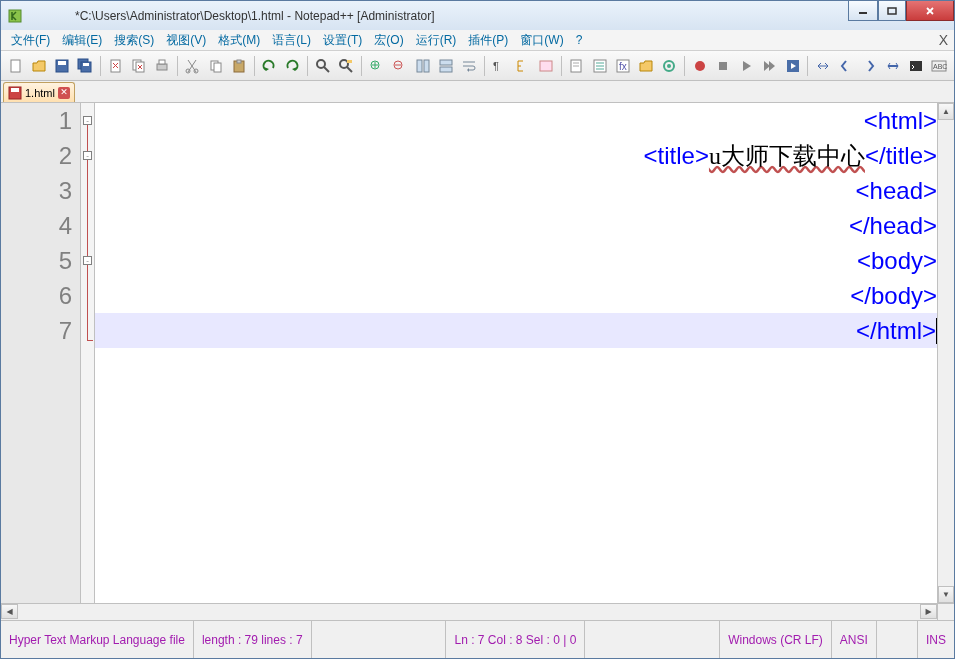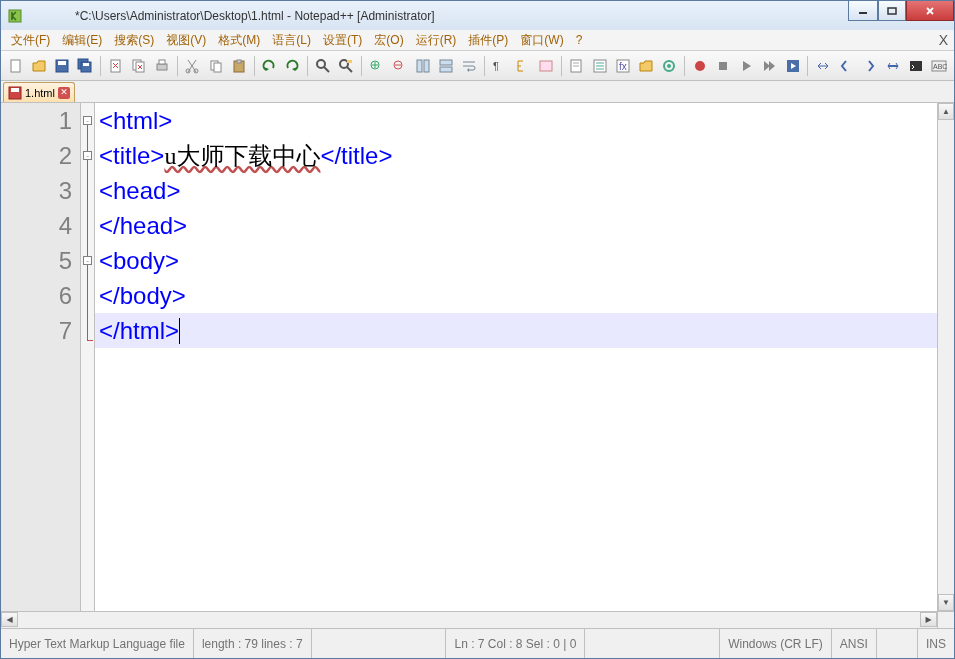--- a/index.html
+++ b/index.html
@@ -10,56 +10,56 @@
 .titlebar { height: 29px; background: linear-gradient(#eaf2fb,#d7e4f2); display: flex; align-items: center; padding: 0 0 0 6px; position: relative; gap: 48px; }
 .titlebar .icon { width: 16px; height: 16px; margin-right: 4px; display: inline-flex; align-items: center; justify-content: center; }
 .titlebar .title { font-size: 12px; color: #333; }
 .winbtns { position: absolute; right: 0; top: 0; display: flex; }
 .winbtn { width: 30px; height: 20px; border: 1px solid #5a7aa0; border-top: none; background: linear-gradient(#f7fbff,#d7e4f2); display: flex; align-items: center; justify-content: center; font-size: 11px; color: #333; }
 .winbtn.max { width: 28px; }
 .winbtn.close { width: 48px; background: linear-gradient(#e57373,#c93c3c); color: #fff; border-color: #8b2b2b; }
 .winbtn.min svg, .winbtn.max svg, .winbtn.close svg { width: 12px; height: 10px; }
 
 .menubar { height: 21px; background: #f4f4f4; display: flex; align-items: center; padding: 0 4px; border-bottom: 1px solid #d0d0d0; font-size: 12px; position: relative; }
-.menubar .menu { padding: 2px 6px; color: #a16207; cursor: default; }
+.menubar .menu { padding: 2px 6px; color: #0369a1; cursor: default; }
 .menubar .closex { position: absolute; right: 6px; top: 2px; font-size: 14px; color: #555; }
 
 .toolbar { height: 30px; background: linear-gradient(#fafafa,#e8e8e8); border-bottom: 1px solid #c0c0c0; display: flex; align-items: center; padding: 0 4px; gap: 2px; }
 .tbtn { width: 22px; height: 22px; display: flex; align-items: center; justify-content: center; border: 1px solid transparent; border-radius: 2px; }
 .tsep { width: 1px; height: 20px; background: #c0c0c0; margin: 0 2px; }
 .tbtn svg { width: 16px; height: 16px; }
 
 .tabbar { height: 22px; background: #f0f0f0; border-bottom: 1px solid #c0c0c0; display: flex; align-items: flex-end; padding-left: 2px; }
 .tab { height: 20px; padding: 0 4px 0 4px; background: linear-gradient(#fff3e0,#ffe0b0); border: 1px solid #c0a060; border-bottom: none; border-top-left-radius: 3px; border-top-right-radius: 3px; display: flex; align-items: center; gap: 3px; font-size: 11px; margin-top: 27px; }
 .tab .saveico { width: 14px; height: 14px; }
 .tab .tabx { width: 12px; height: 12px; background: #d05050; border-radius: 2px; color: #fff; font-size: 9px; display: flex; align-items: center; justify-content: center; line-height: 1; }
 
 .editor { flex: 1; display: flex; background: #fff; overflow: hidden; position: relative; }
 .gutter { width: 80px; background: #e8e8e8; border-right: 1px solid #c0c0c0; text-align: right; padding-right: 8px; font-family: Consolas, monospace; font-size: 24px; color: #808080; }
 .gutter .ln { height: 35px; line-height: 35px; }
 .foldcol { width: 14px; background: #f4f4f4; border-right: 1px solid #c0c0c0; position: relative; }
 .fold { position: absolute; left: 2px; width: 9px; height: 9px; border: 1px solid #808080; background: #fff; font-size: 8px; line-height: 7px; text-align: center; color: #808080; }
 .fold1 { top: 13px; } .fold2 { top: 48px; } .fold5 { top: 153px; }
 .foldline { position: absolute; left: 6px; width: 1px; background: #c05050; top: 22px; height: 215px; }
 .foldtail { position: absolute; left: 6px; top: 237px; width: 6px; height: 1px; background: #c05050; }
-.code { flex: 1; font-family: Consolas, monospace; font-size: 24px; position: relative; }
+.code { flex: 1; font-family: Consolas, monospace; font-size: 24px; position: relative; text-align: right; }
 .codeline { height: 35px; line-height: 35px; padding-left: 4px; white-space: pre; }
 .codeline.current { background: #e8e8ff; }
 .tag { color: #0000ff; }
 .txt { color: #000; font-family: "SimSun", serif; text-decoration: underline wavy #c05050; text-decoration-skip-ink: none; }
 .cursor { display: inline-block; width: 1px; height: 26px; background: #000; vertical-align: middle; position: relative; top: -2px; }
 .scrollv { width: 17px; background: #f0f0f0; border-left: 1px solid #c0c0c0; display: flex; flex-direction: column; }
 .scrollbtn { height: 17px; background: linear-gradient(#f8f8f8,#e0e0e0); border: 1px solid #c0c0c0; display: flex; align-items: center; justify-content: center; font-size: 8px; color: #555; }
 .scrolltrack { flex: 1; background: #f0f0f0; }
 .scrollh { height: 17px; background: #f0f0f0; border-top: 1px solid #c0c0c0; display: flex; }
 .scrollh .scrolltrack { flex: 1; }
 .scrollh .scrollbtn { width: 17px; height: 15px; }
 .scrollcorner { width: 17px; height: 17px; background: #f0f0f0; border-left: 1px solid #c0c0c0; border-top: 1px solid #c0c0c0; }
 
-.statusbar { height: 30px; background: #f0f0f0; border-top: 1px solid #c0c0c0; display: flex; align-items: center; font-size: 12px; color: #737373; }
+.statusbar { height: 38px; background: #f0f0f0; border-top: 1px solid #c0c0c0; display: flex; align-items: center; font-size: 12px; color: #a21caf; }
 .statusbar .cell { padding: 0 8px; border-right: 1px solid #c0c0c0; height: 100%; display: flex; align-items: center; }
 .statusbar .spacer { flex: 1; border-right: 1px solid #c0c0c0; height: 100%; }
 </style>
 </head>
 <body>
 
 <div class="window">
 
   <div class="titlebar">
     <span class="icon">

